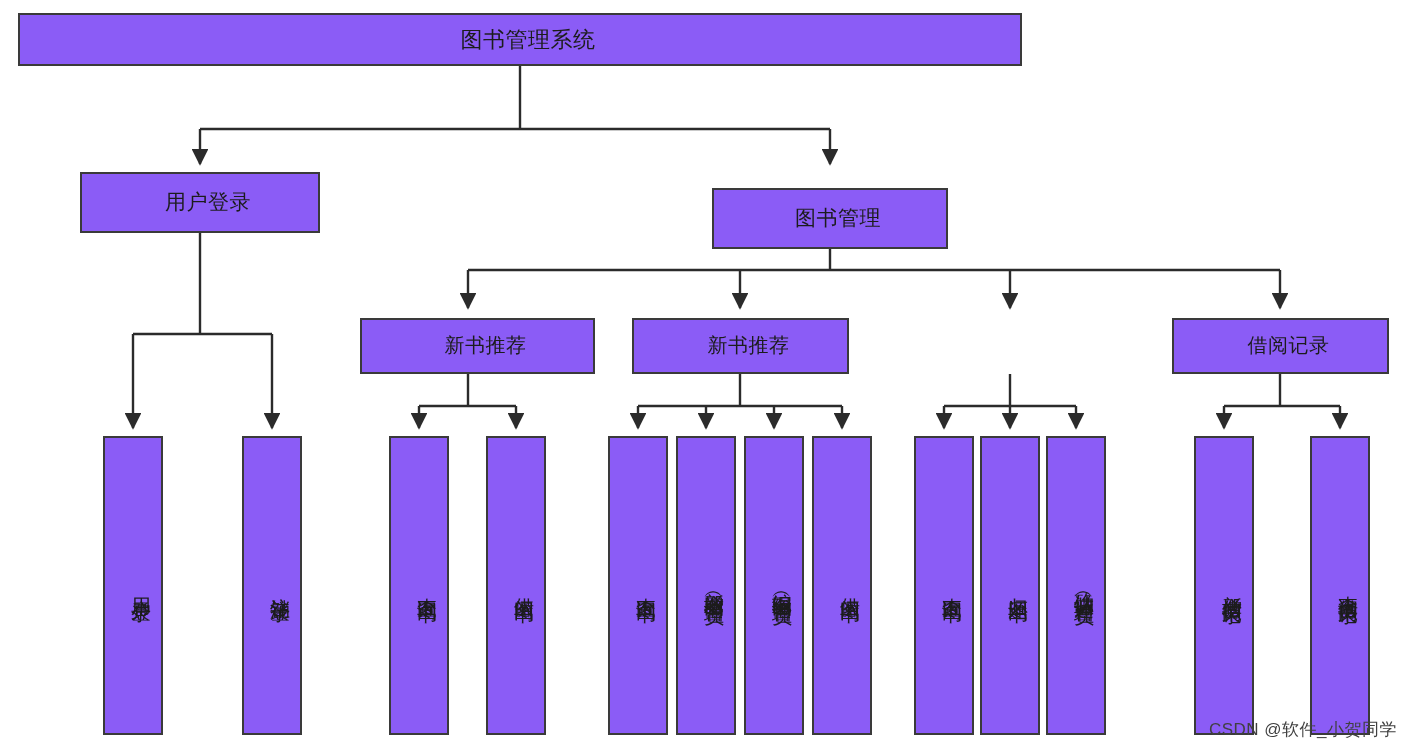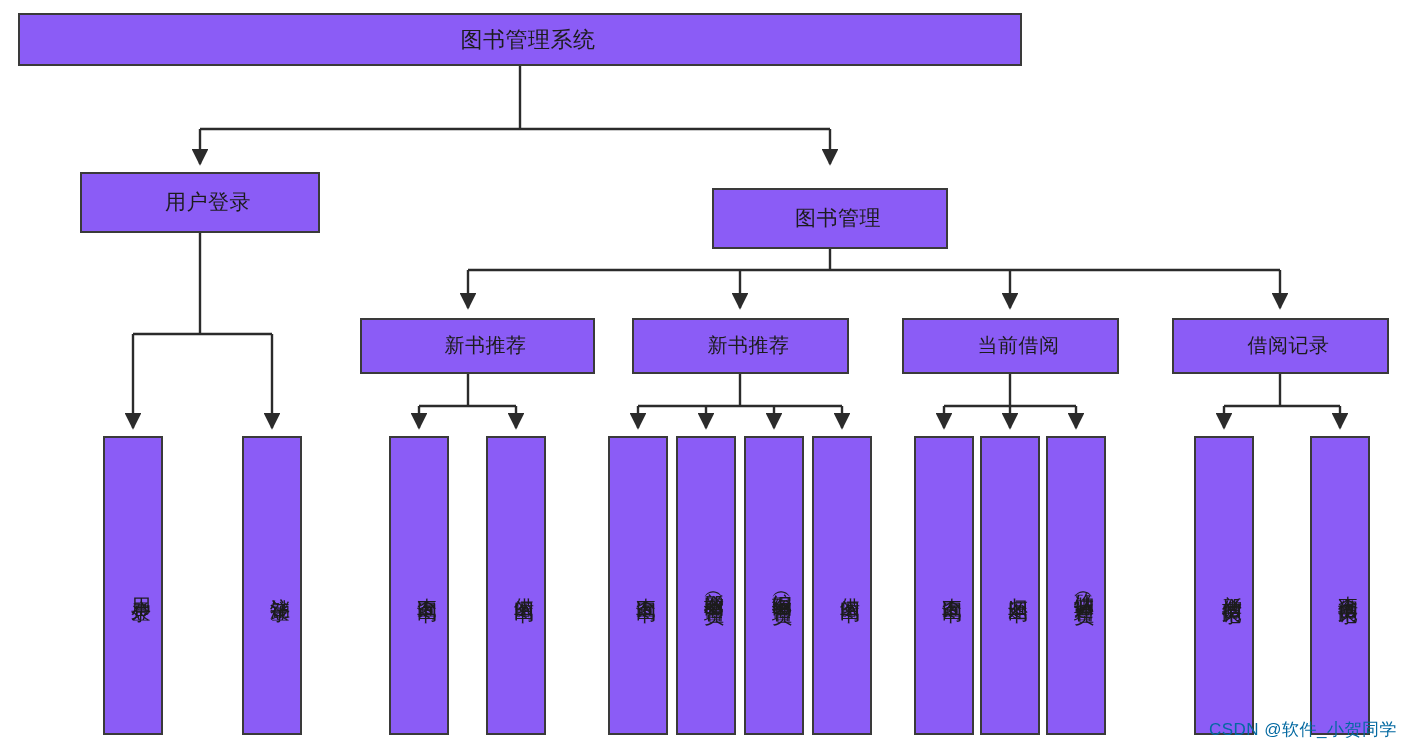--- a/index.html
+++ b/index.html
@@ -53,21 +53,21 @@
     line-height:1.34;
     letter-spacing:2px;
     white-space:normal;
     max-height:290px;
   }
   .watermark{
     position:absolute;
     right:8px;
     bottom:6px;
     font-size:17px;
-    color:#0369a1;
+    color:#404040;
     letter-spacing:0.5px;
     z-index:5;
     white-space:nowrap;
     font-family:"Liberation Sans","DejaVu Sans",sans-serif;
   }
 </style>
 </head>
 <body>
 
 <div id="canvas">
@@ -132,23 +132,20 @@
   <div class="node lvl1" style="left:712px; top:172px; width:236px; height:61px;margin-top:16px;">
     <span class="label">图书管理</span>
   </div>
 
   <div class="node lvl2" style="left:360px; top:318px; width:235px; height:56px;text-align:center;">
     <span class="label">新书推荐</span>
   </div>
   <div class="node lvl2" style="left:632px; top:318px; width:217px; height:56px;">
     <span class="label">新书推荐</span>
   </div>
-  <div class="node lvl2" style="left:902px; top:318px; width:217px; height:56px;">
-    <span class="label">当前借阅</span>
-  </div>
   <div class="node lvl2" style="left:1172px; top:318px; width:217px; height:56px;text-align:center;">
     <span class="label">借阅记录</span>
   </div>
 
   <div class="node leaf" style="left:103px; top:436px; width:60px; height:299px;">
     <span class="label">用户登录</span>
   </div>
   <div class="node leaf" style="left:242px; top:436px; width:60px; height:299px;">
     <span class="label">注销登录</span>
   </div>

